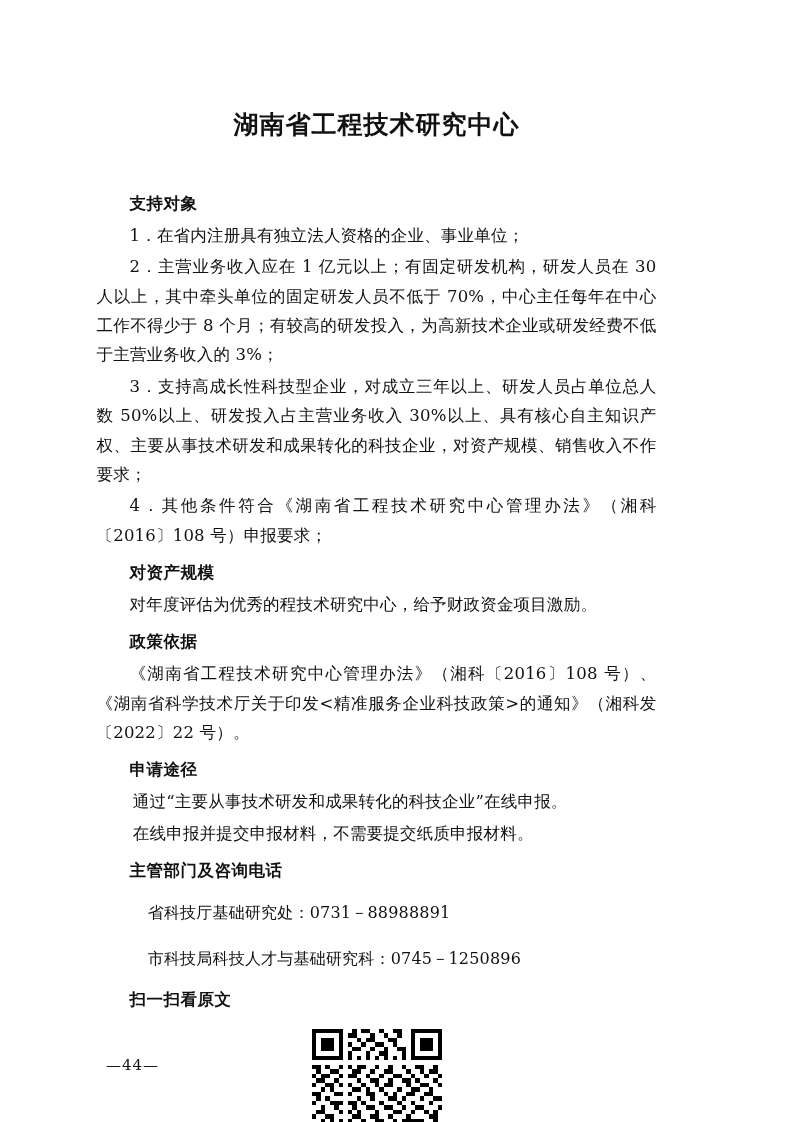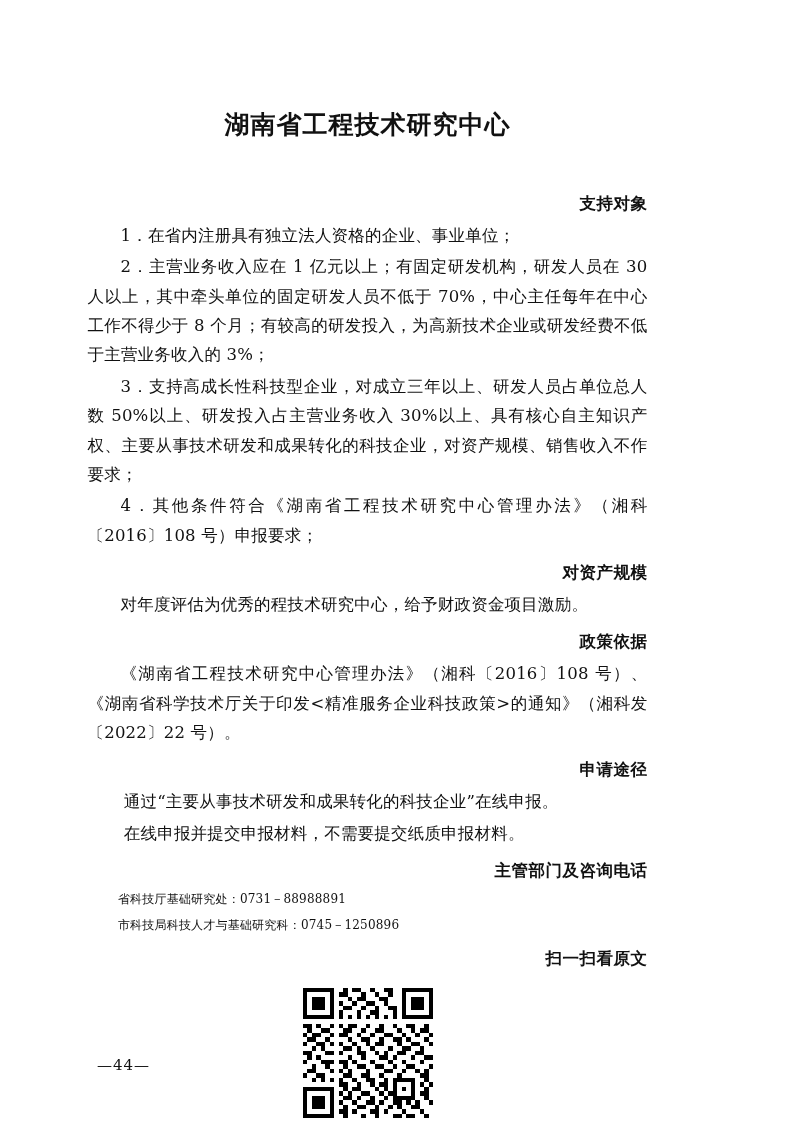--- a/index.html
+++ b/index.html
@@ -10,21 +10,21 @@
   body {
     width: 793px;
     height: 1122px;
     position: relative;
     font-family: "DejaVu Serif", "Liberation Serif", serif;
     color: #111111;
     overflow: hidden;
   }
   .page {
     position: absolute;
-    left: 2px; top: 0;
+    left: 11px; top: 0;
     width: 731px;
     height: 1122px;
     box-sizing: border-box;
     padding: 8px;
   }
   .doc-title {
     text-align: center;
     font-size: 25px;
     font-weight: bold;
     letter-spacing: 1px;
@@ -36,37 +36,36 @@
     margin: 0 auto;
     width: 560px;
     padding-top: 40px;
   }
   .section-head {
     font-weight: bold;
     font-size: 16.5px;
     margin: 12px 0 6px 0;
     text-indent: 2em;
     letter-spacing: 0.5px;
-    text-align: right;
   }
   .para {
     font-size: 16.5px;
     line-height: 1.78;
     margin: 0 0 2px 0;
     text-indent: 2em;
     text-align: justify;
     letter-spacing: 0.2px;
   }
   .para.sub {
     text-indent: 2.2em;
   }
   .phone-line {
-    font-size: 12px;
+    font-size: 16px;
     line-height: 1.85;
-    margin: 4px;
+    margin: 16px;
     text-indent: 2.2em;
     letter-spacing: 0.2px;
   }
   .qr-wrap {
     margin-top: 18px;
     display: flex;
     justify-content: center;
   }
   .qr {
     width: 130px;

